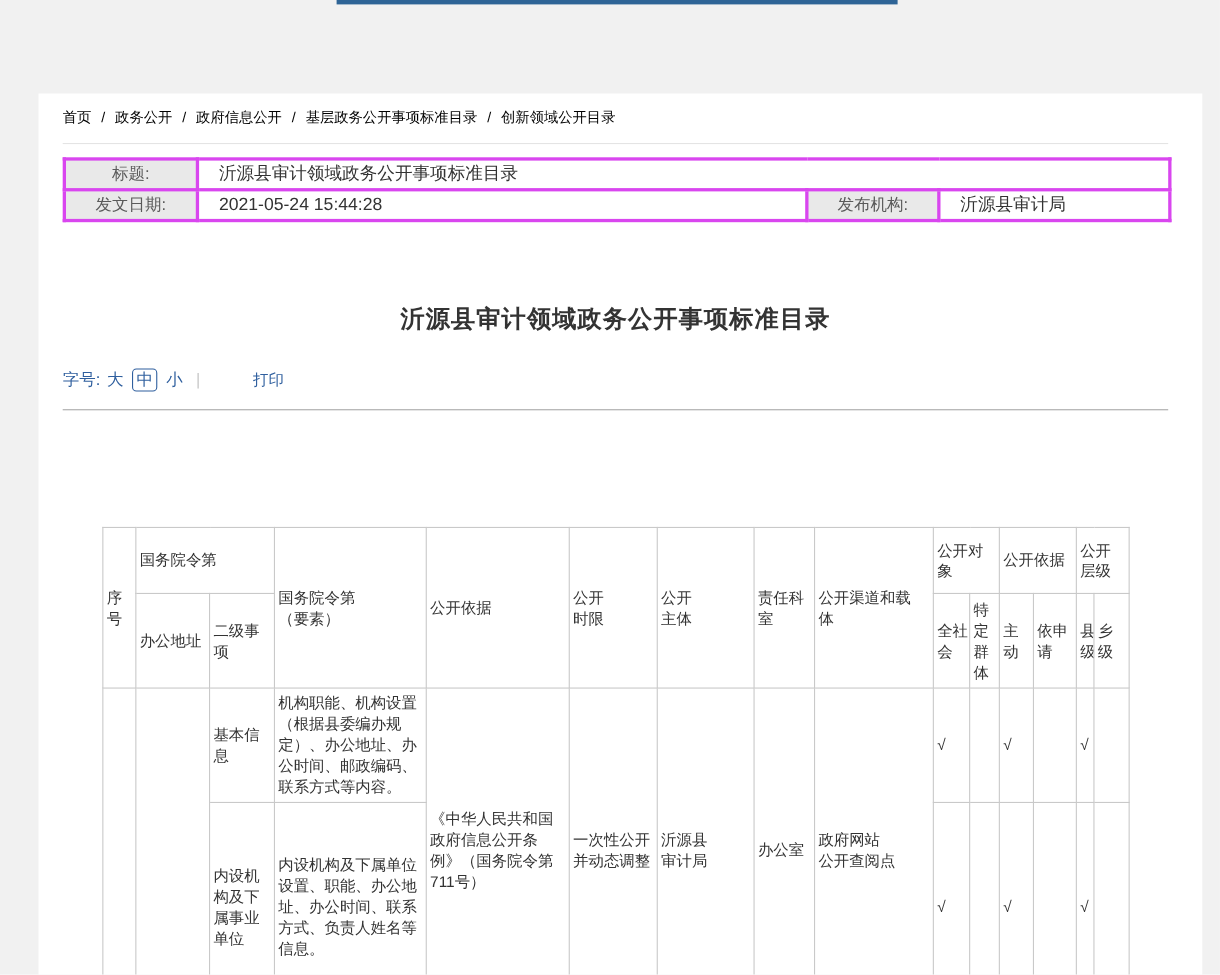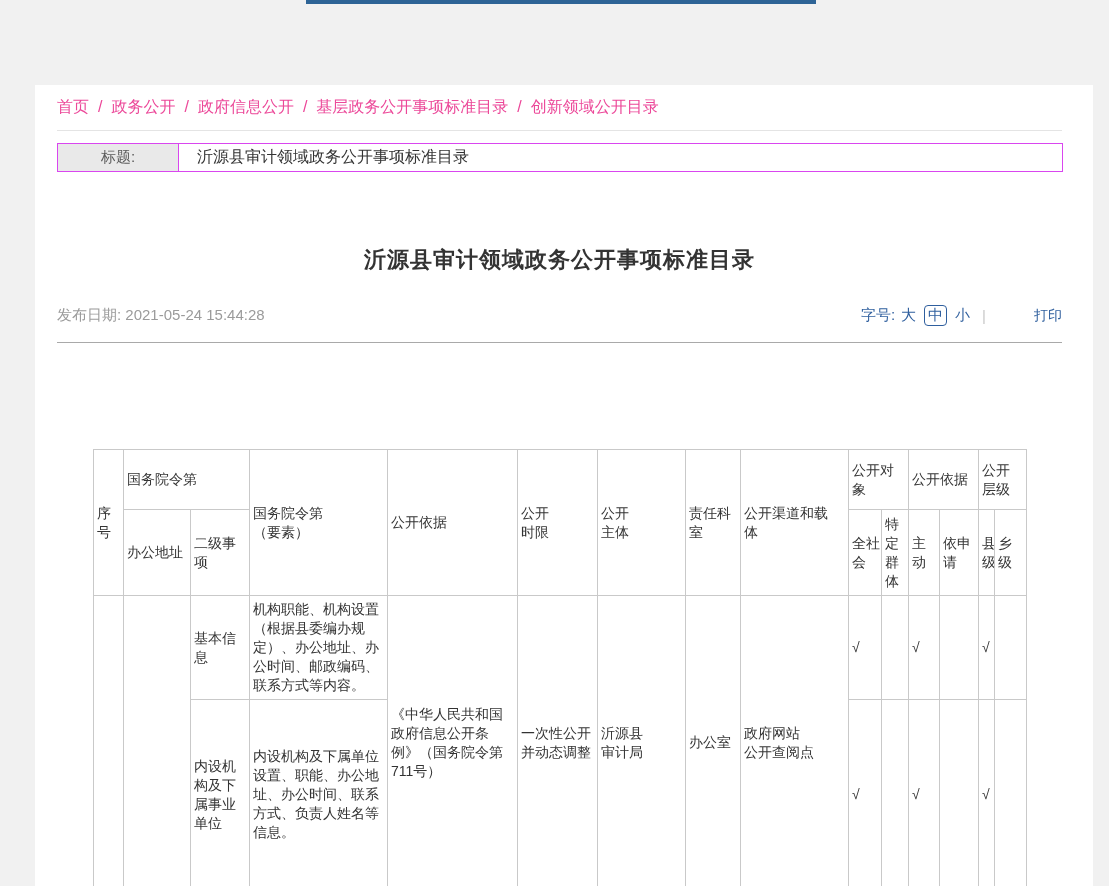--- a/index.html
+++ b/index.html
@@ -9,27 +9,27 @@
     background:#f1f1f1;
     font-family:"Liberation Sans","DejaVu Sans",sans-serif;
     color:#333;
   }
   .top-bar { position:absolute; left:306px; top:0; width:510px; height:4px; background:#2e6496; }
   .card {
     position:absolute; left:35px; top:85px; width:1058px; height:915px;
     background:#ffffff; padding:12px 31px 0 22px;
   }
   
-  .breadcrumb { font-size:16px; color:#ec4899; line-height:20px; }
+  .breadcrumb { font-size:13px; color:#000000; line-height:20px; }
   .breadcrumb .bc-item { cursor:pointer; }
   .breadcrumb .sep { margin:0 9px; }
   .hr1 { border:none; border-top:1px solid #e4e4e4; margin:13px 0 0 0; height:0; }
   
   table.meta { border-collapse:collapse; table-layout:fixed; width:1005px; margin-top:12px; font-size:16px; }
-  table.meta th, table.meta td { border:1px solid #d946ef; height:28px; }
+  table.meta th, table.meta td { border:3px solid #d946ef; height:28px; }
   table.meta th { background:#e9e9e9; font-weight:normal; color:#5a5a5a; text-align:center; font-size:15px; }
   table.meta td { padding-left:18px; text-align:left; color:#333; }
   
   .article-title { margin:67px 0 0 0; text-align:center; font-size:22px; font-weight:bold; color:#333; line-height:42px; letter-spacing:1px; }
   .pub-row { margin-top:24px; display:flex; justify-content:space-between; align-items:center; font-size:15px; }
   .pub-left { color:#9b9b9b; }
   .pub-right { color:#2f5f9e; display:flex; align-items:center; }
   .pub-right .fs-label { margin-right:2px; }
   .size-btn { cursor:pointer; margin:0 4px; }
   .size-btn.active { border:1px solid #2f5f9e; border-radius:4px; padding:0 3px; }
@@ -70,30 +70,32 @@
         <col style="width:121px">
         <col style="width:554px">
         <col style="width:120px">
         <col style="width:210px">
       </colgroup>
     <tbody>
         <tr>
       <th>标题:</th>
       <td colspan="3">沂源县审计领域政务公开事项标准目录</td>
     </tr>
+    <tr>
+      <th>发文日期:</th>
+      <td>2021-05-24 15:44:28</td>
+      <th>发布机构:</th>
+      <td>沂源县审计局</td>
+    </tr>
   </tbody>
     </table>
 
   <h1 class="article-title">沂源县审计领域政务公开事项标准目录</h1>
 
   <div class="pub-row">
-    <div class="pub-left">
-      <span>发布日期:</span>
-      <span>2021-05-24 15:44:28</span>
-    </div>
     <div class="pub-right">
       <span class="fs-label">字号:</span>
       <span class="size-btn">大</span>
       <span class="size-btn active">中</span>
       <span class="size-btn">小</span>
       <span class="pipe">|</span>
       <span class="print-btn">打印</span>
     </div>
   </div>
 

